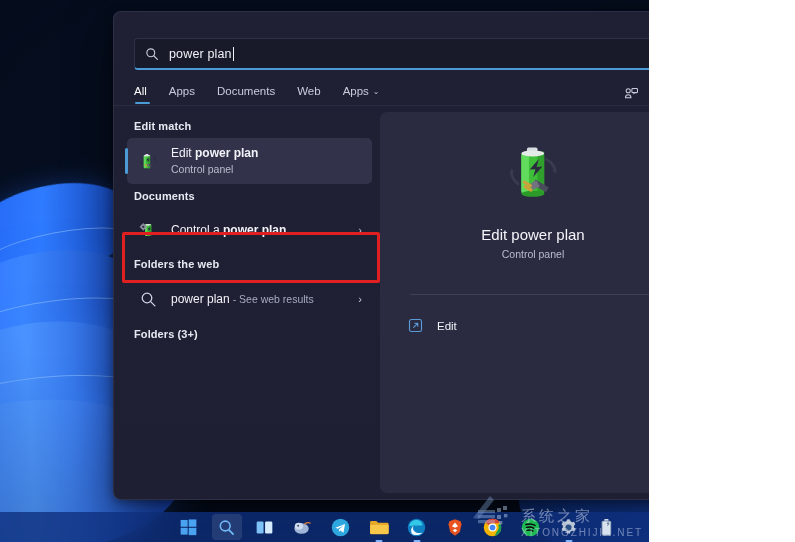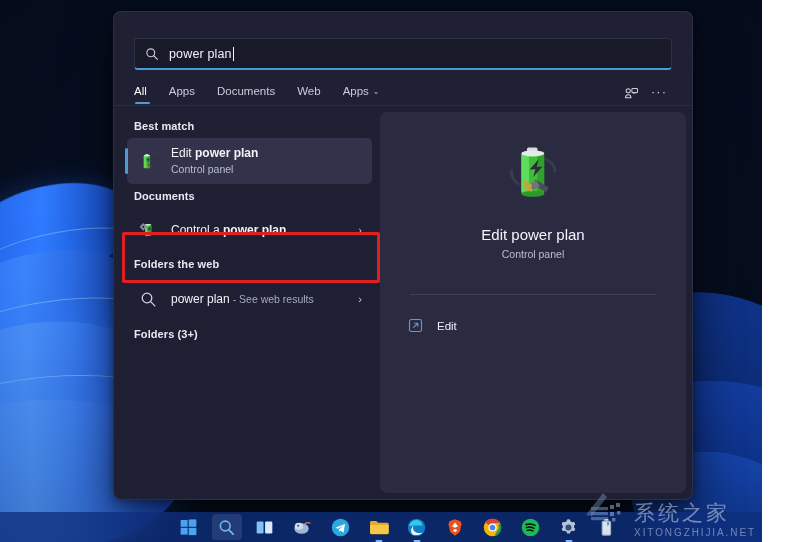--- a/index.html
+++ b/index.html
@@ -3,21 +3,21 @@
 <meta charset="utf-8">
 <style>
   * { box-sizing: border-box; margin: 0; padding: 0; }
   html, body {
     width: 795px; height: 542px;
     overflow: hidden;
     font-family: "Liberation Sans", sans-serif;
   }
   #desktop {
     position: relative;
-    width: 762px; height: 542px;
+    width: 649px; height: 542px;
     background: #050d1e;
     overflow: hidden;
   }
 
   
   .wp-layer { position: absolute; pointer-events: none; }
   #wp-base {
     inset: 0;
     background:
       radial-gradient(ellipse 520px 420px at 18% 88%, rgba(28,86,214,0.60) 0%, rgba(12,40,120,0.22) 48%, rgba(5,13,30,0) 72%),
@@ -312,21 +312,21 @@
     display: flex;
     align-items: center;
     z-index: 35;
     opacity: 0.60;
     pointer-events: none;
   }
   #wm-mark { width: 46px; height: 40px; margin-right: 5px; }
   #wm-text { display: flex; flex-direction: column; line-height: 1; }
   #wm-cn {
     color: rgba(224,232,248,0.82);
-    font-size: 21px;
+    font-size: 15px;
     letter-spacing: 3px;
     font-family: "DejaVu Sans", sans-serif;
     margin-top: 31px;
   }
   #wm-en {
     color: rgba(216,226,246,0.80);
     font-size: 10px;
     letter-spacing: 1.9px;
     margin-top: 4px;
   }
@@ -383,21 +383,21 @@
         <span>···</span>
       </div>
     </div>
 
     <div id="divider-under-tabs"></div>
 
     <div id="panel-body">
 
       <div id="results-col">
 
-        <div class="section-header">Best match</div>
+        <div class="section-header">Edit match</div>
 
         <div class="result-row selected">
           <div class="row-icon">
             <svg width="21" height="21" viewBox="0 0 24 24">
               <path d="M6 16c-1.6-1.2-2.6-2.8-2.3-4.2" fill="none" stroke="#2b2c3d" stroke-width="1.3"></path>
               <path d="M17.6 7.4c1.9 1.1 3 2.7 2.6 4.1" fill="none" stroke="#2b2c3d" stroke-width="1.3"></path>
               <rect x="8.5" y="3.3" width="3.4" height="1.6" rx="0.6" fill="#cfd4d8"></rect>
               <rect x="6.6" y="4.6" width="7.2" height="15.2" rx="1.5" fill="#3fbe3a"></rect>
               <rect x="6.6" y="4.6" width="2.4" height="15.2" rx="1.4" fill="#5fd95a"></rect>
               <rect x="11.6" y="4.6" width="2.2" height="15.2" fill="#2fa02c"></rect>

